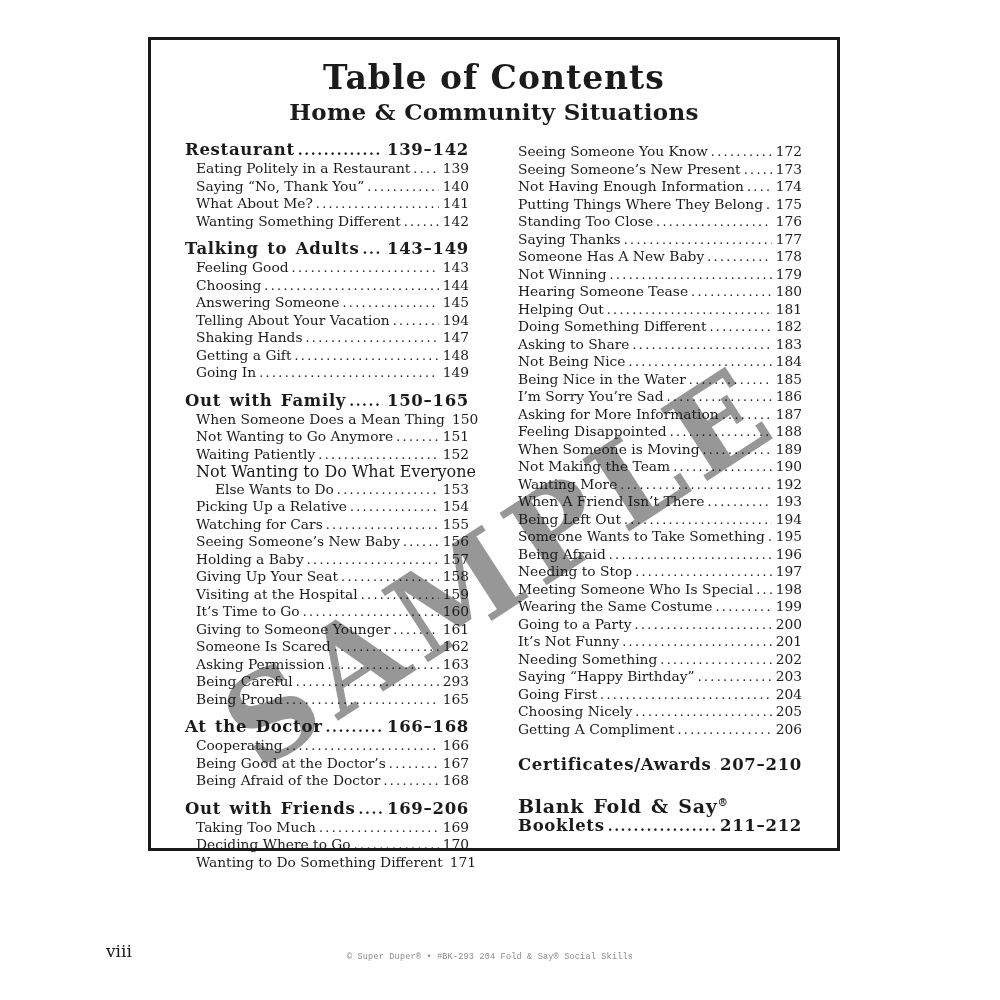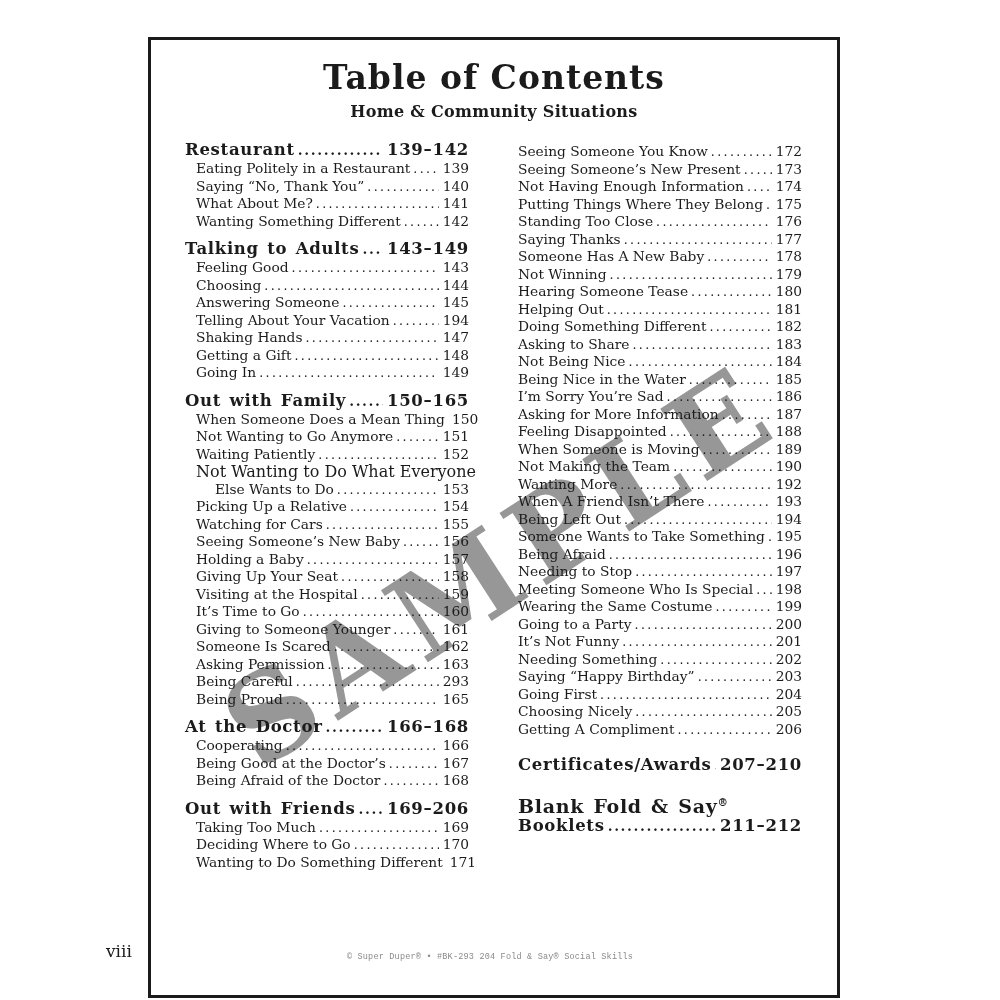--- a/index.html
+++ b/index.html
@@ -15,31 +15,31 @@
   
   .watermark{
     position:absolute;left:500px;top:566px;z-index:1;
     transform:translate(-50%,-50%) rotate(-33deg);
     font-size:118px;font-weight:bold;letter-spacing:10px;
     color:var(--wm);white-space:nowrap;user-select:none;
     font-family:"DejaVu Serif", serif;
   }
 
   .page-frame{
-    position:absolute;left:148px;top:37px;width:692px;height:961px;
+    position:absolute;left:148px;top:37px;width:692px;height:814px;
     border:3px solid var(--border);box-sizing:border-box;z-index:2;
     background:transparent;
   }
   .title{
     margin:20px 0 0;text-align:center;font-weight:bold;
     font-size:33px;letter-spacing:1px;line-height:36px;
   }
   .subtitle{
     margin:4px 0 0;text-align:center;font-weight:bold;
-    font-size:16px;line-height:24px;letter-spacing:.3px;
+    font-size:23px;line-height:24px;letter-spacing:.3px;
   }
   .columns{
     position:absolute;left:34px;top:100px;width:617px;
     display:flex;justify-content:space-between;
   }
   .col{width:284px;}
   #col-right{padding-top:3px;}
 
   .toc-section{margin-top:9px;}
   .col .toc-section:first-child{margin-top:0;}

